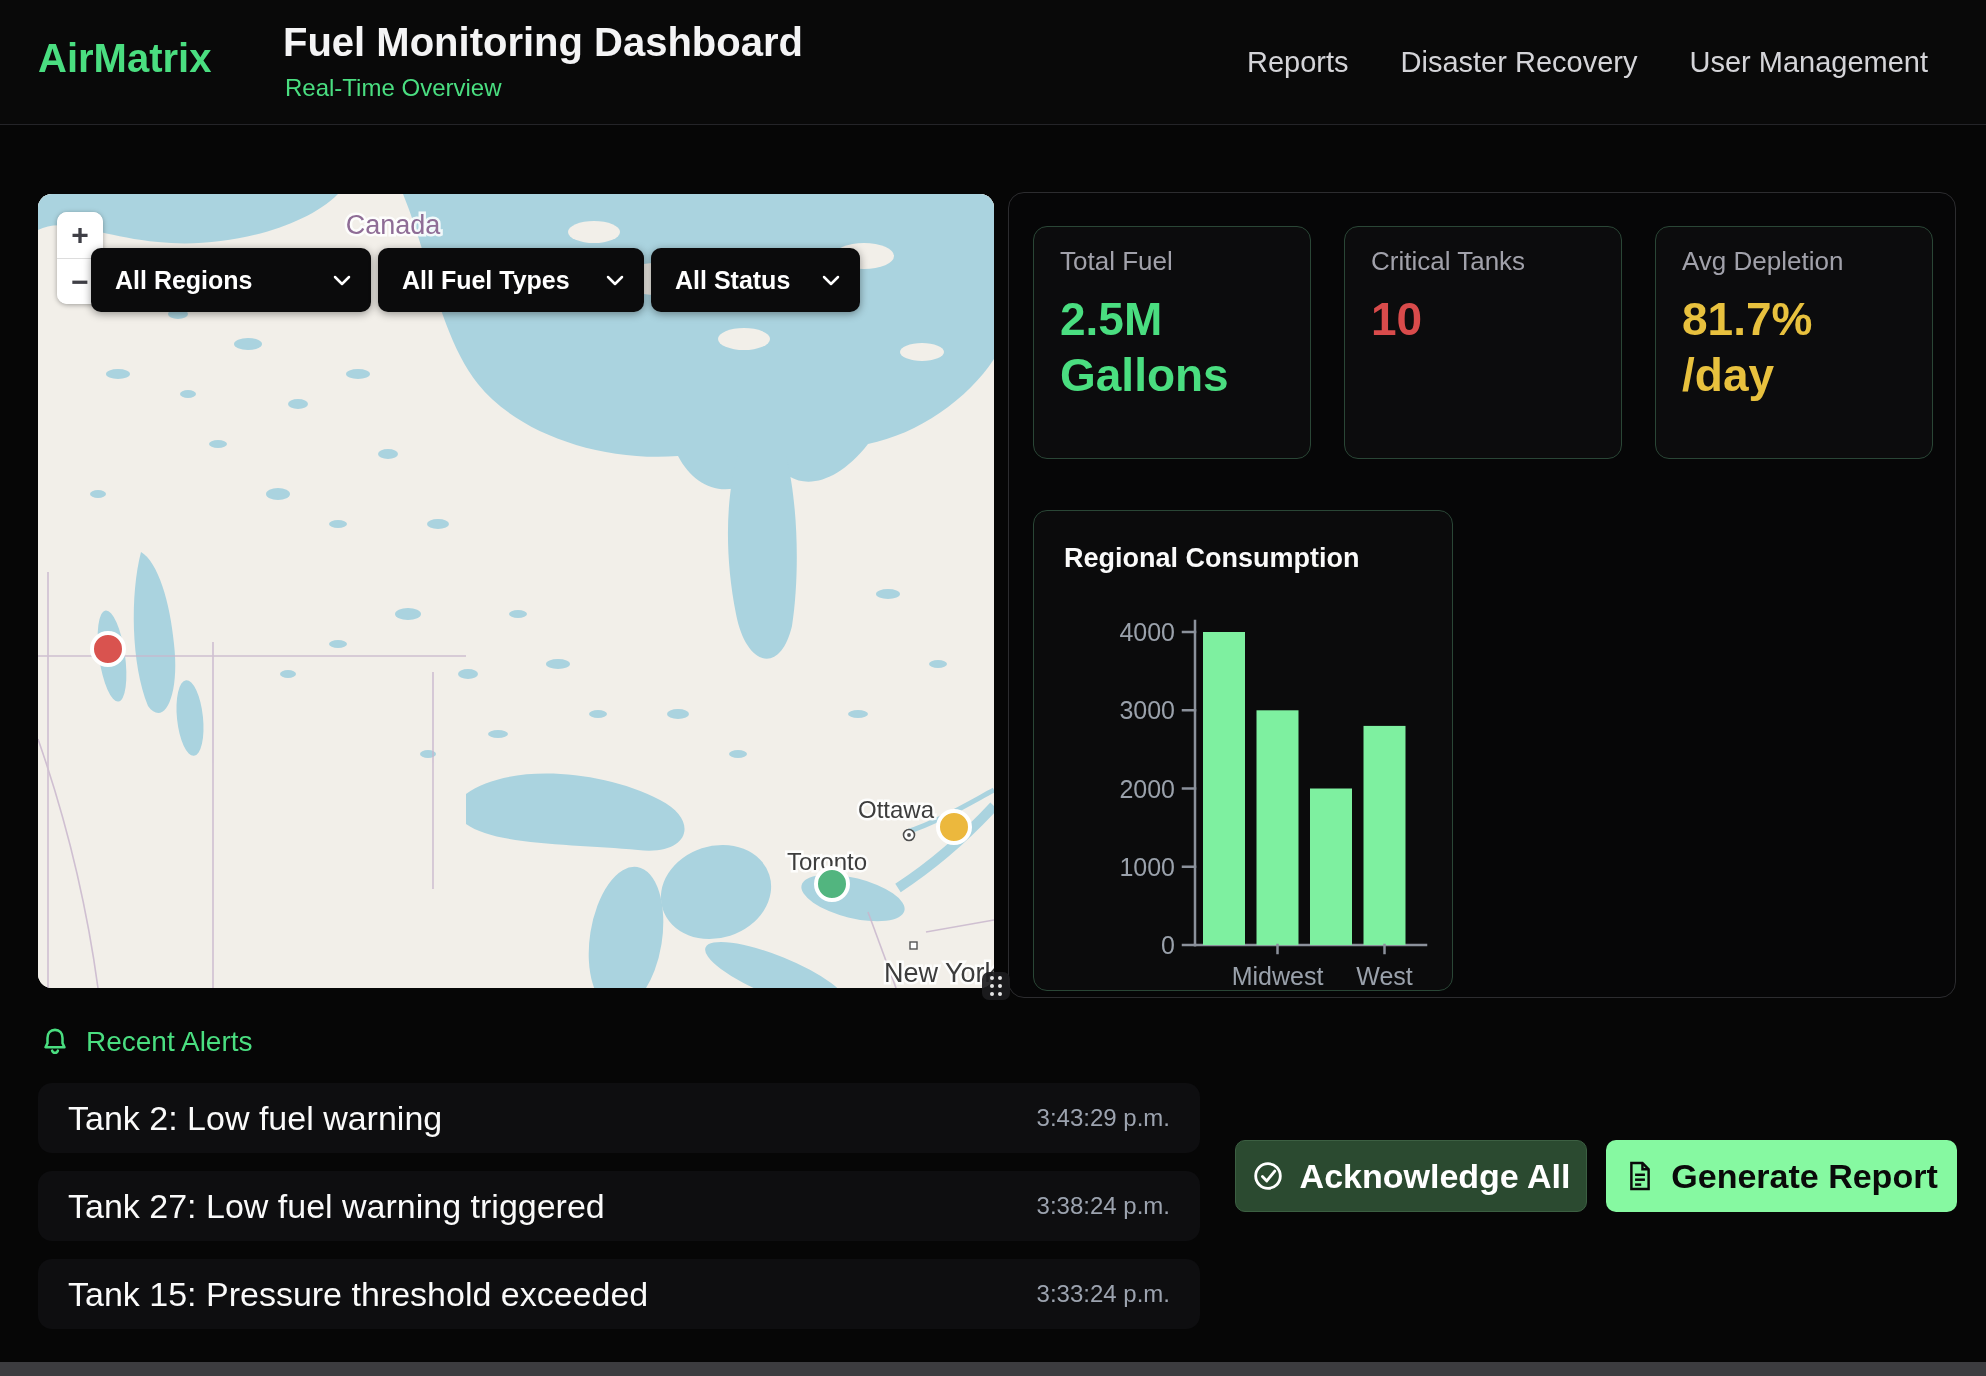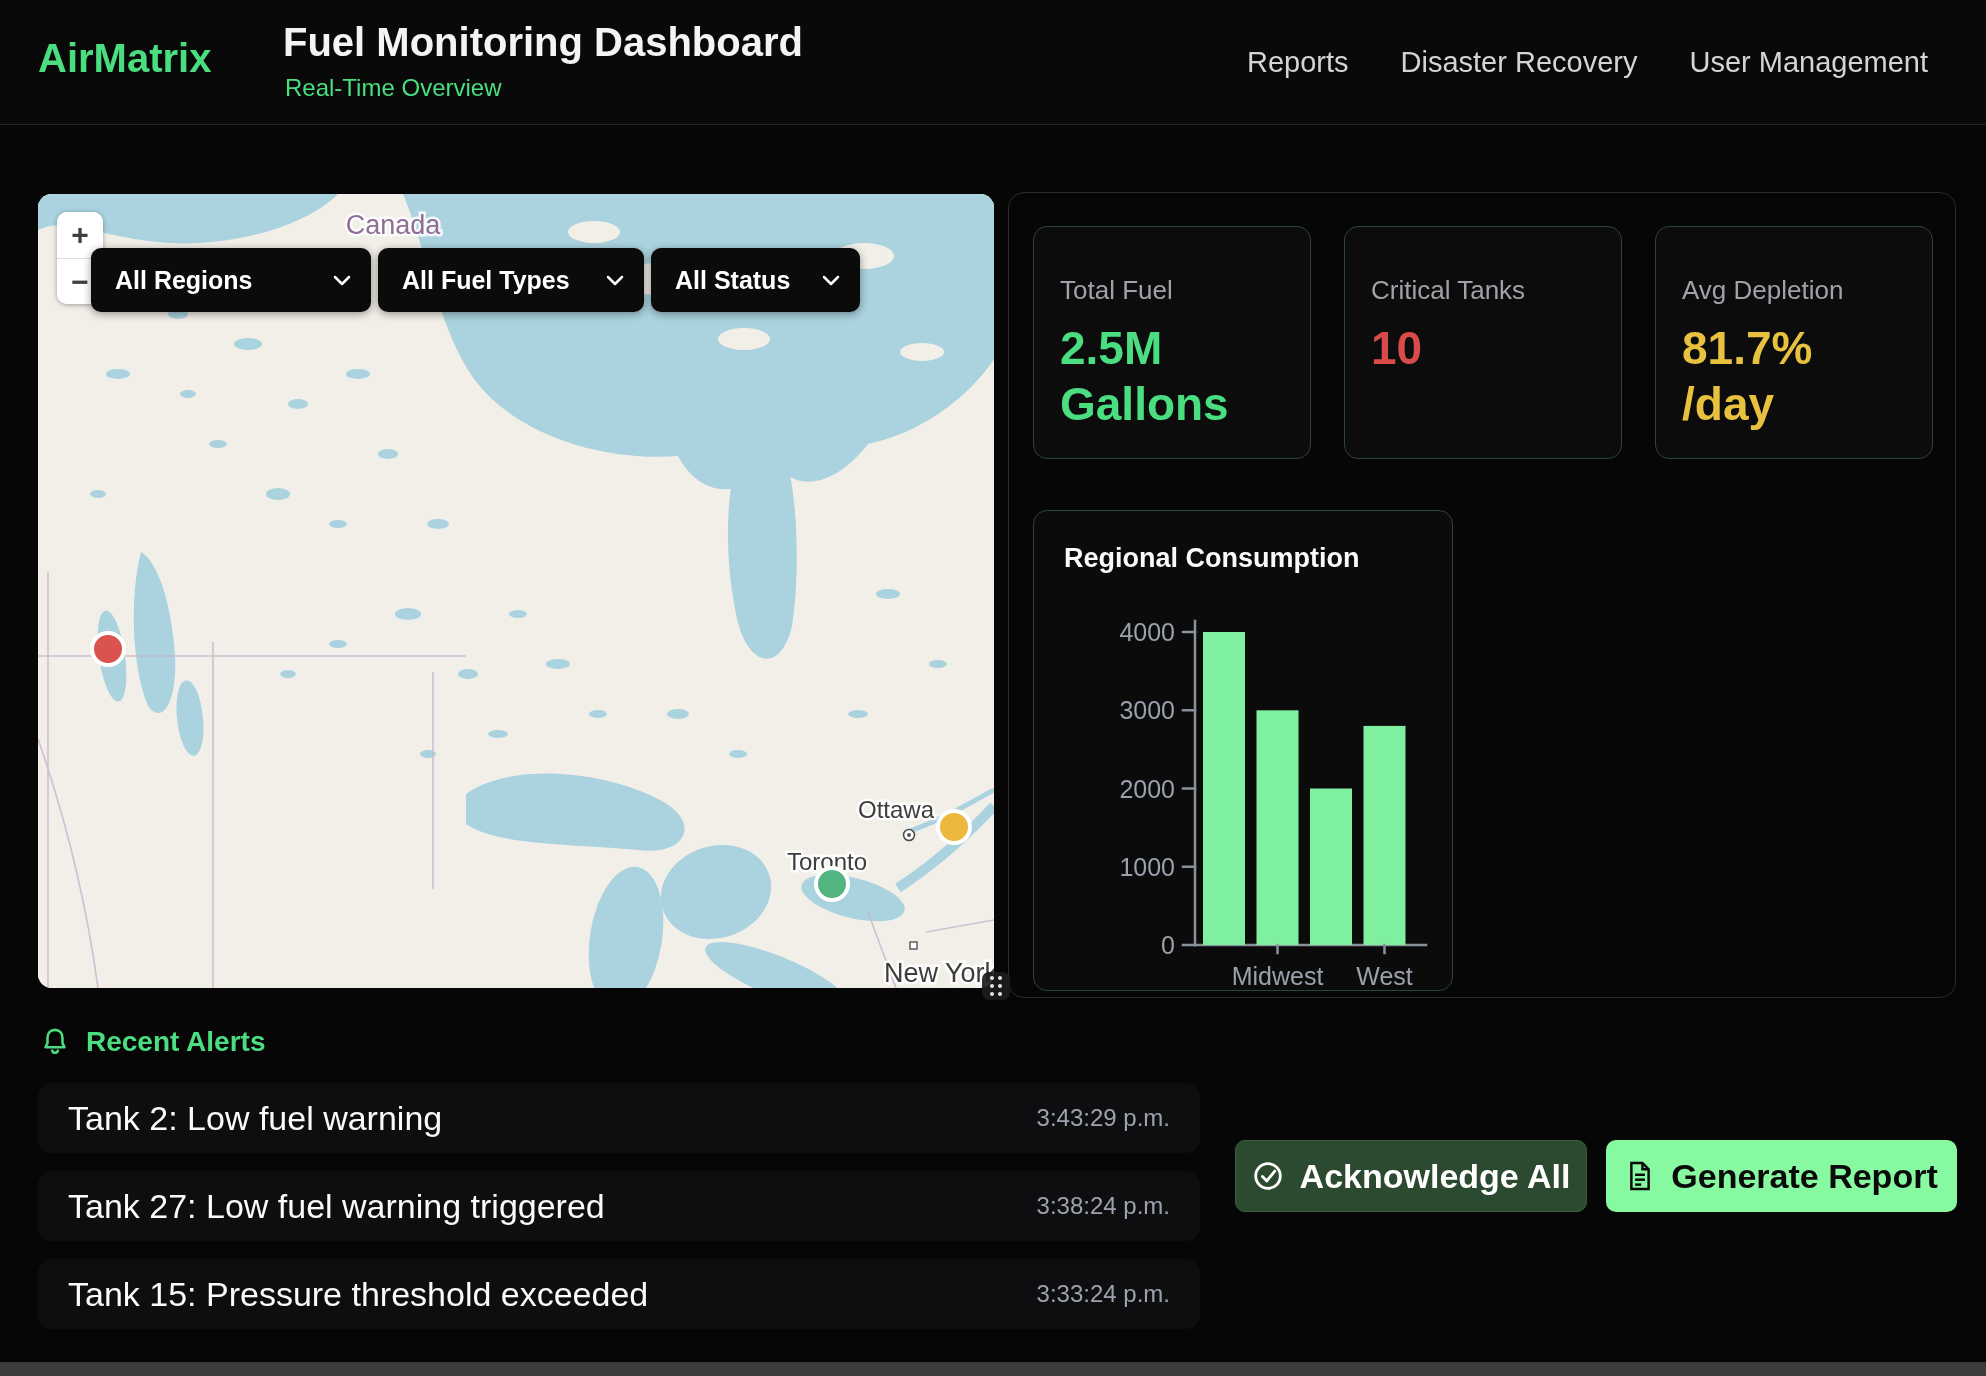--- a/index.html
+++ b/index.html
@@ -25,32 +25,32 @@
               font-family:inherit;box-sizing:border-box;box-shadow:0 2px 8px rgba(0,0,0,.4)}
   .filters .filter-btn:nth-child(1){width:280px}
   .filters .filter-btn:nth-child(2){width:266px}
   .filters .filter-btn:nth-child(3){width:209px}
   .grip{position:absolute;left:982px;top:972px;width:28px;height:28px;background:rgba(28,28,30,.92);border-radius:7px;z-index:12;
         display:grid;grid-template-columns:repeat(2,4px);grid-template-rows:repeat(3,4px);gap:4px;place-content:center;cursor:grab}
   .grip i{width:4px;height:4px;border-radius:50%;background:#e5e5e5}
   
   .right-panel{position:absolute;left:1008px;top:192px;width:948px;height:806px;background:#060607;border:1.5px solid #2c2c2f;border-radius:16px;box-sizing:border-box}
   .stats-row{position:absolute;left:24px;top:33px;width:900px;display:flex;gap:33px}
-  .stat-card{flex:1;height:233px;background:#0c0c0d;border:1.5px solid #2a4636;border-radius:14px;box-sizing:border-box;padding:48px 26px}
+  .stat-card{flex:1;height:233px;background:#0c0c0d;border:1.5px solid #2a4636;border-radius:14px;box-sizing:border-box;padding:19px 26px}
   .stat-label{font-size:26px;color:#a1a1aa;margin-bottom:14px}
   .stat-value{font-size:46px;font-weight:bold;line-height:1.22}
   .wrap-tight{max-width:134px;overflow-wrap:anywhere}
   .charts-row{position:absolute;left:24px;top:317px;display:flex;gap:48px}
   .chart-card{width:420px;height:481px;background:#0b0b0c;border:1.5px solid #2a4636;border-radius:14px;box-sizing:border-box;position:relative;overflow:hidden}
   .chart-title{position:absolute;left:30px;top:32px;font-size:27px;font-weight:bold;color:#fafafa}
   .donut-svg{position:absolute;left:0;top:70px}
   .bar-svg{position:absolute;left:0;top:60px}
   
   .alerts-title-row{position:absolute;left:40px;top:1026px;display:flex;align-items:center;gap:16px}
-  .alerts-title{font-size:28px;font-weight:bold;color:#4ade80}
+  .alerts-title{font-size:28px;font-weight:normal;color:#4ade80}
   .alert-row{position:absolute;left:38px;width:1162px;height:70px;background:#0e0e10;border-radius:14px;
              display:flex;align-items:center;justify-content:space-between;padding:0 30px;box-sizing:border-box;cursor:pointer}
   .alert-msg{font-size:34px;color:#fafafa}
   .alert-time{font-size:24px;color:#9ca3af}
   
   .btn{position:absolute;top:1140px;height:72px;border-radius:10px;font-size:34px;font-weight:bold;
        display:flex;align-items:center;justify-content:center;gap:16px;cursor:pointer;font-family:inherit;box-sizing:border-box}
   .btn-ack{left:1235px;width:352px;background:#2b4a30;border:1px solid #3c5f42;color:#fff}
   .btn-gen{left:1606px;width:351px;background:#86f9a1;border:none;color:#0a0a0a}
   .footer-bar{position:absolute;left:0;bottom:0;width:100%;height:14px;background:#3c3c3f}

